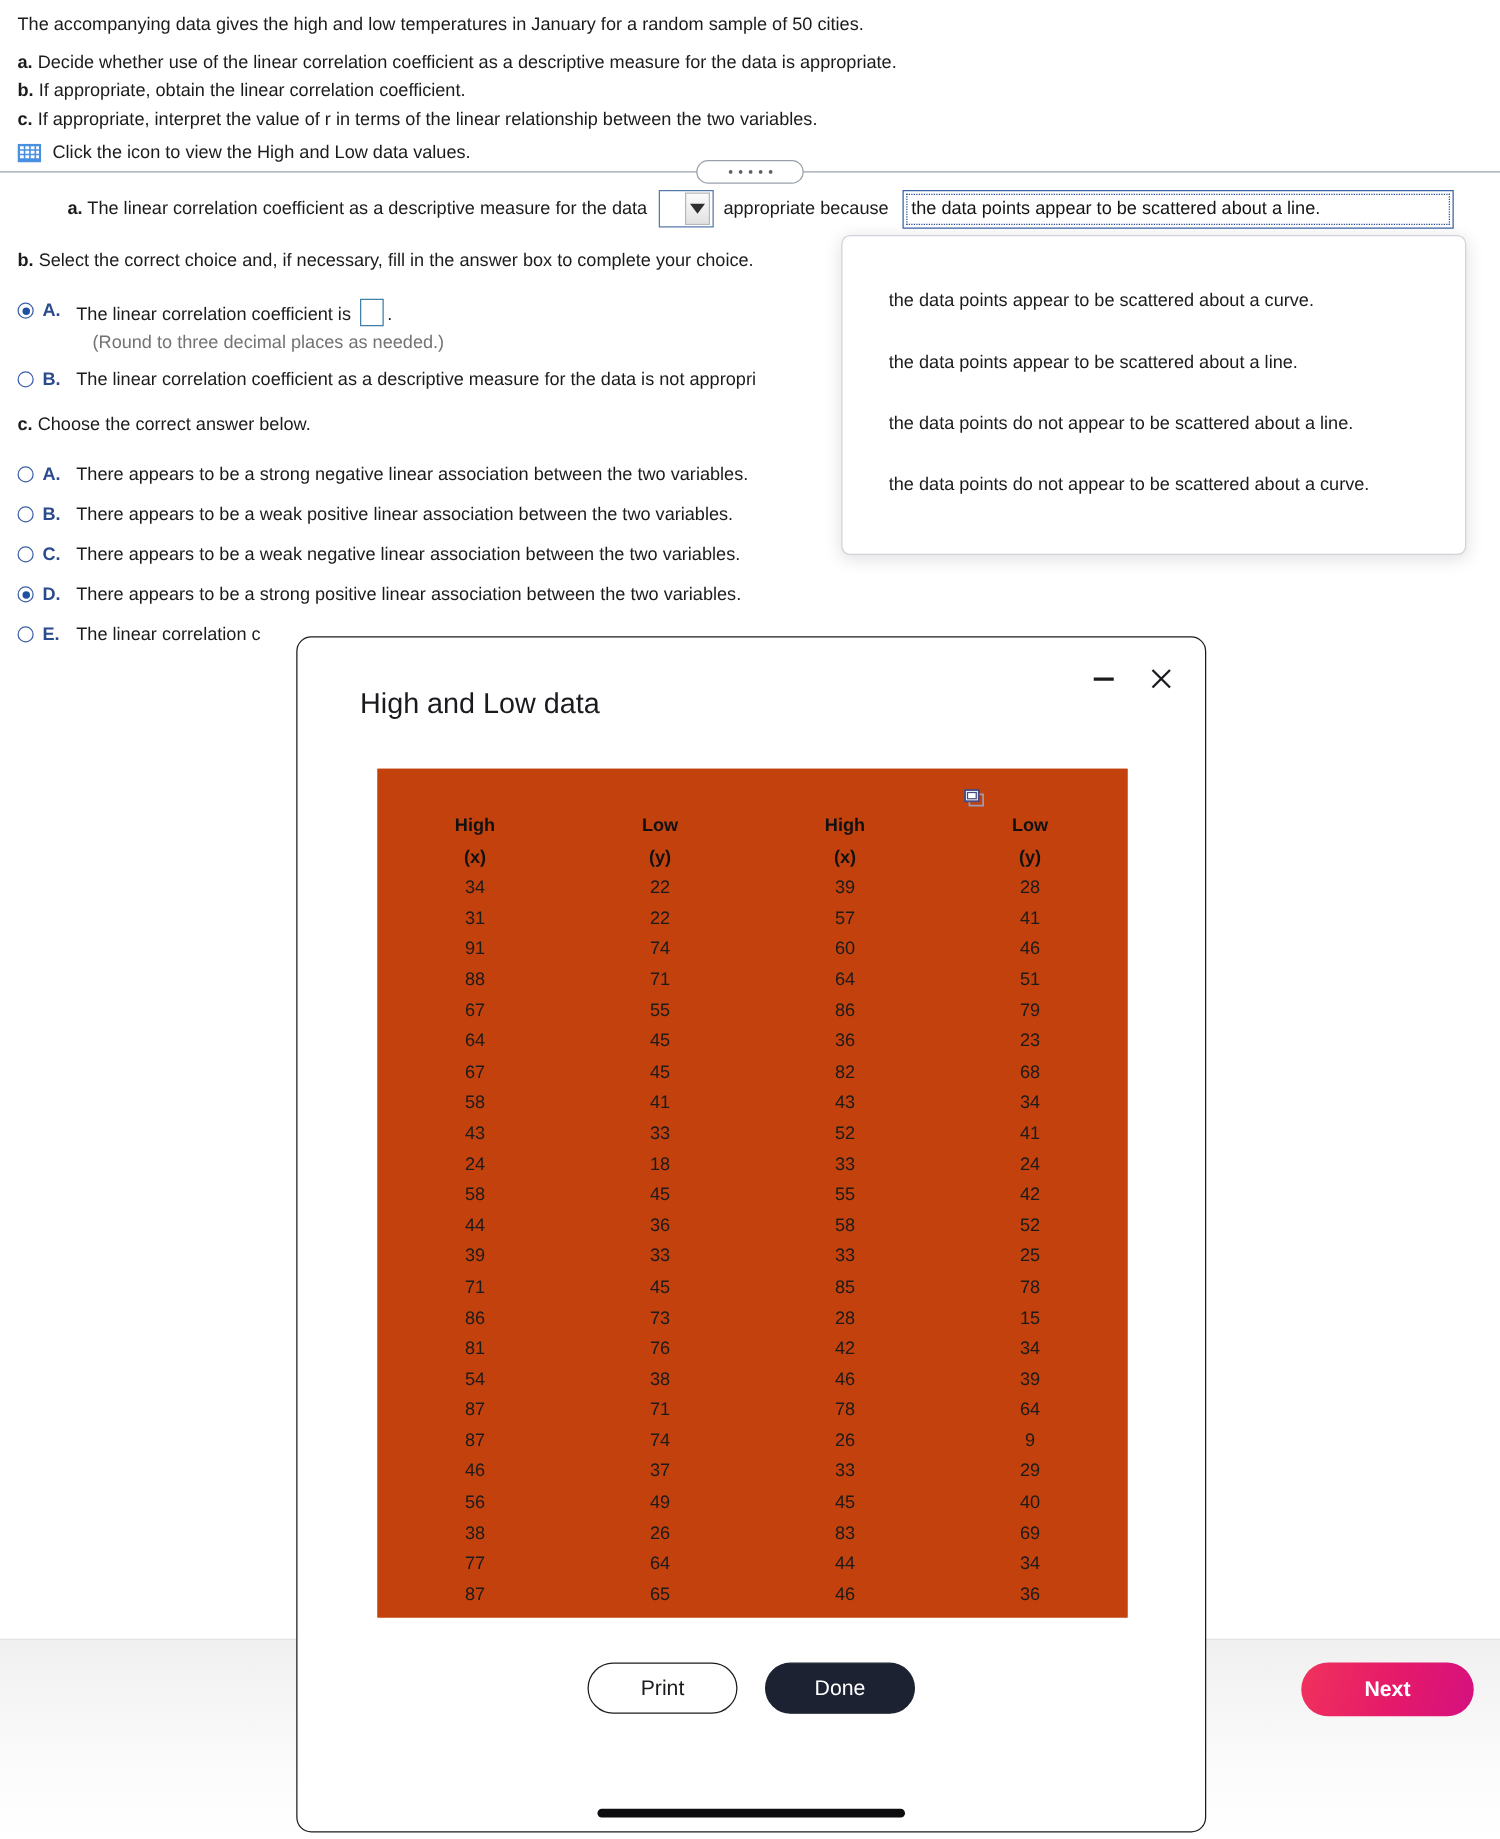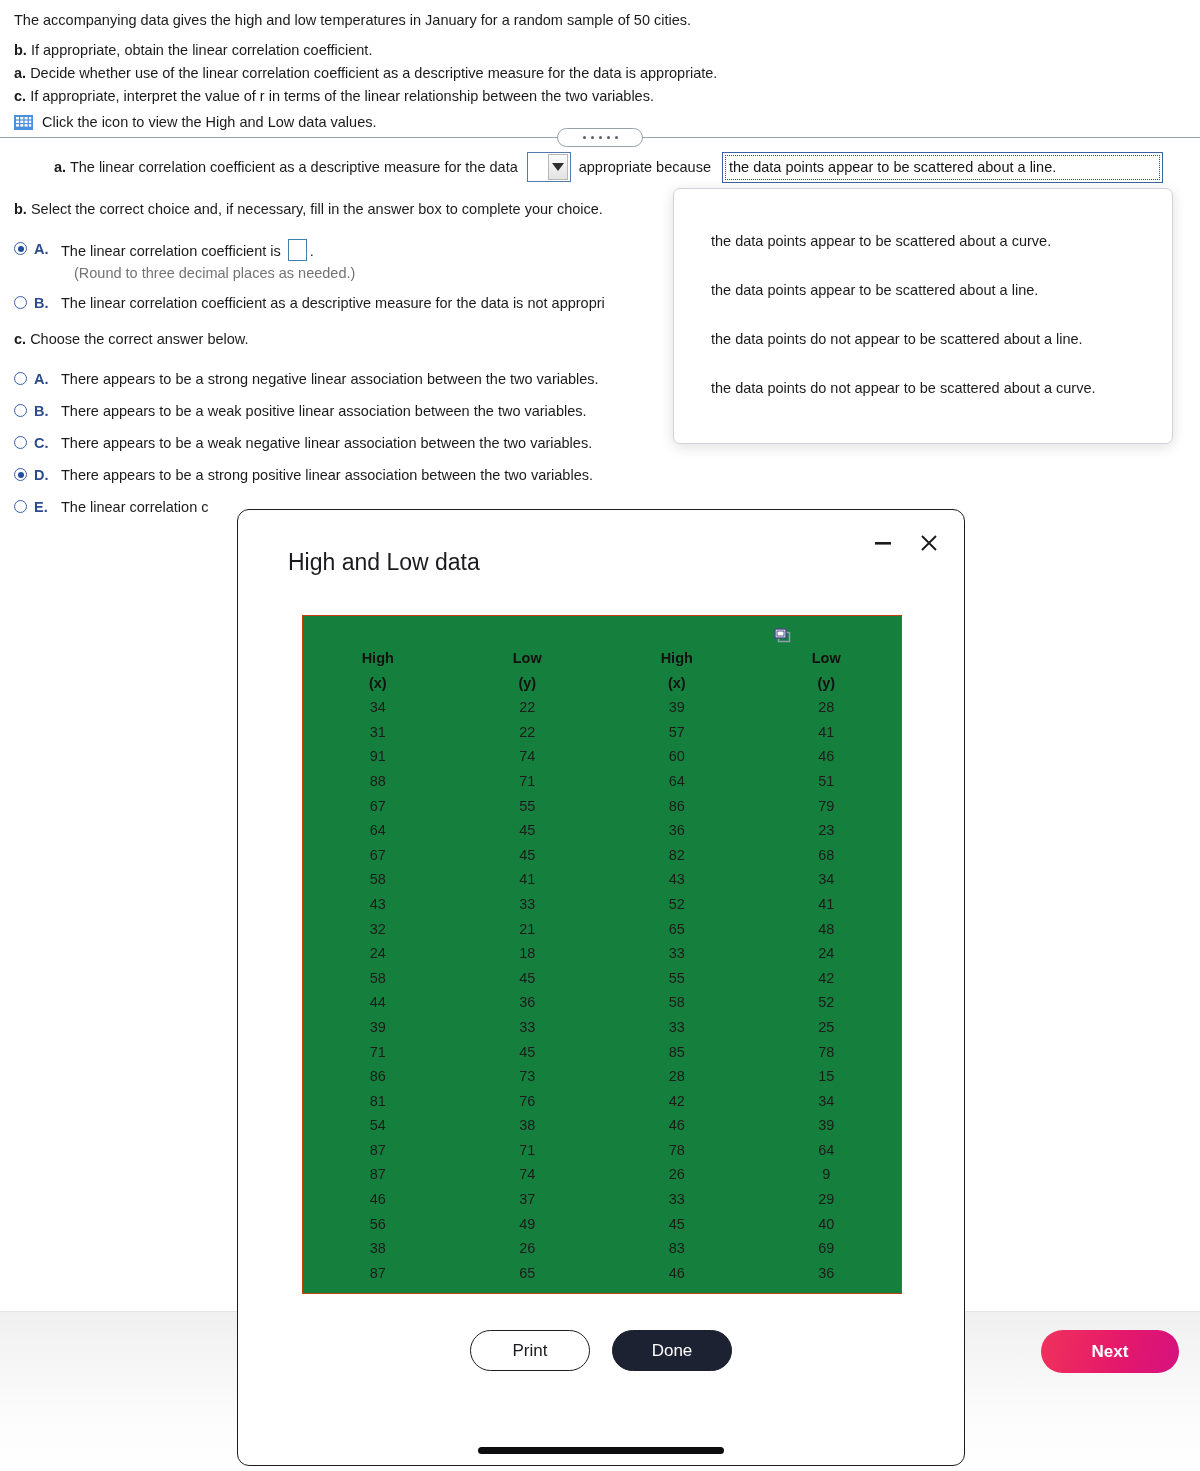--- a/index.html
+++ b/index.html
@@ -135,21 +135,21 @@
   }
   #modal-title {
     position:absolute; left:50px; top:39px;
     font-size:23px; color:#1b1b1f;
   }
   .win-controls { position:absolute; right:24px; top:22px; display:flex; align-items:center; gap:24px; }
   .win-btn { width:22px; height:22px; display:flex; align-items:center; justify-content:center; cursor:pointer; }
 
   #table-panel {
     position:absolute; left:64px; top:105px; width:600px; height:679px;
-    border:1px solid #c2410c; background:#15803d;
+    border:4px solid #c2410c; background:#c2410c;
   }
   #copy-icon-wrap { position:absolute; right:107px; top:10px; width:22px; height:22px; }
 
   table.data { position:absolute; left:0; top:30px; width:100%; border-collapse:collapse; }
   table.data th, table.data td {
     font-size:14.5px; line-height:24.6px; text-align:center; padding:0;
     font-family:"Liberation Sans", sans-serif;
   }
   table.data th { font-weight:bold; color:#111; }
   table.data td { color:#1b1b1b; }
@@ -176,26 +176,26 @@
     bottom:11px; width:246px; height:7px; border-radius:4px; background:#0d0d0f;
   }
 </style>
 </head>
 <body>
 
 <div id="problem">
   <div class="stmt">The accompanying data gives the high and low temperatures in January for a random sample of 50 cities.</div>
   <div class="parts">
     <div class="part-line">
+      <b>a.</b>
+      <span>Decide whether use of the linear correlation coefficient as a descriptive measure for the data is appropriate.</span>
+    </div>
+    <div class="part-line">
       <b>b.</b>
       <span>If appropriate, obtain the linear correlation coefficient.</span>
-    </div>
-    <div class="part-line">
-      <b>a.</b>
-      <span>Decide whether use of the linear correlation coefficient as a descriptive measure for the data is appropriate.</span>
     </div>
     <div class="part-line">
       <b>c.</b>
       <span>If appropriate, interpret the value of r in terms of the linear relationship between the two variables.</span>
     </div>
   </div>
   <div class="icon-line">
     <svg class="grid-icon" viewBox="0 0 19 15">
       <rect x="0" y="0" width="19" height="15" fill="#4a90e2"></rect>
       <g fill="#ffffff">
@@ -407,26 +407,20 @@
             <td>43</td>
             <td>34</td>
           </tr>
           <tr>
             <td>43</td>
             <td>33</td>
             <td>52</td>
             <td>41</td>
           </tr>
           <tr>
-            <td>32</td>
-            <td>21</td>
-            <td>65</td>
-            <td>48</td>
-          </tr>
-          <tr>
             <td>24</td>
             <td>18</td>
             <td>33</td>
             <td>24</td>
           </tr>
           <tr>
             <td>58</td>
             <td>45</td>
             <td>55</td>
             <td>42</td>
@@ -491,20 +485,26 @@
             <td>45</td>
             <td>40</td>
           </tr>
           <tr>
             <td>38</td>
             <td>26</td>
             <td>83</td>
             <td>69</td>
           </tr>
           <tr>
+            <td>77</td>
+            <td>64</td>
+            <td>44</td>
+            <td>34</td>
+          </tr>
+          <tr>
             <td>87</td>
             <td>65</td>
             <td>46</td>
             <td>36</td>
           </tr>
         </tbody>
     </table>
   </div>
 
   <div id="modal-actions">

